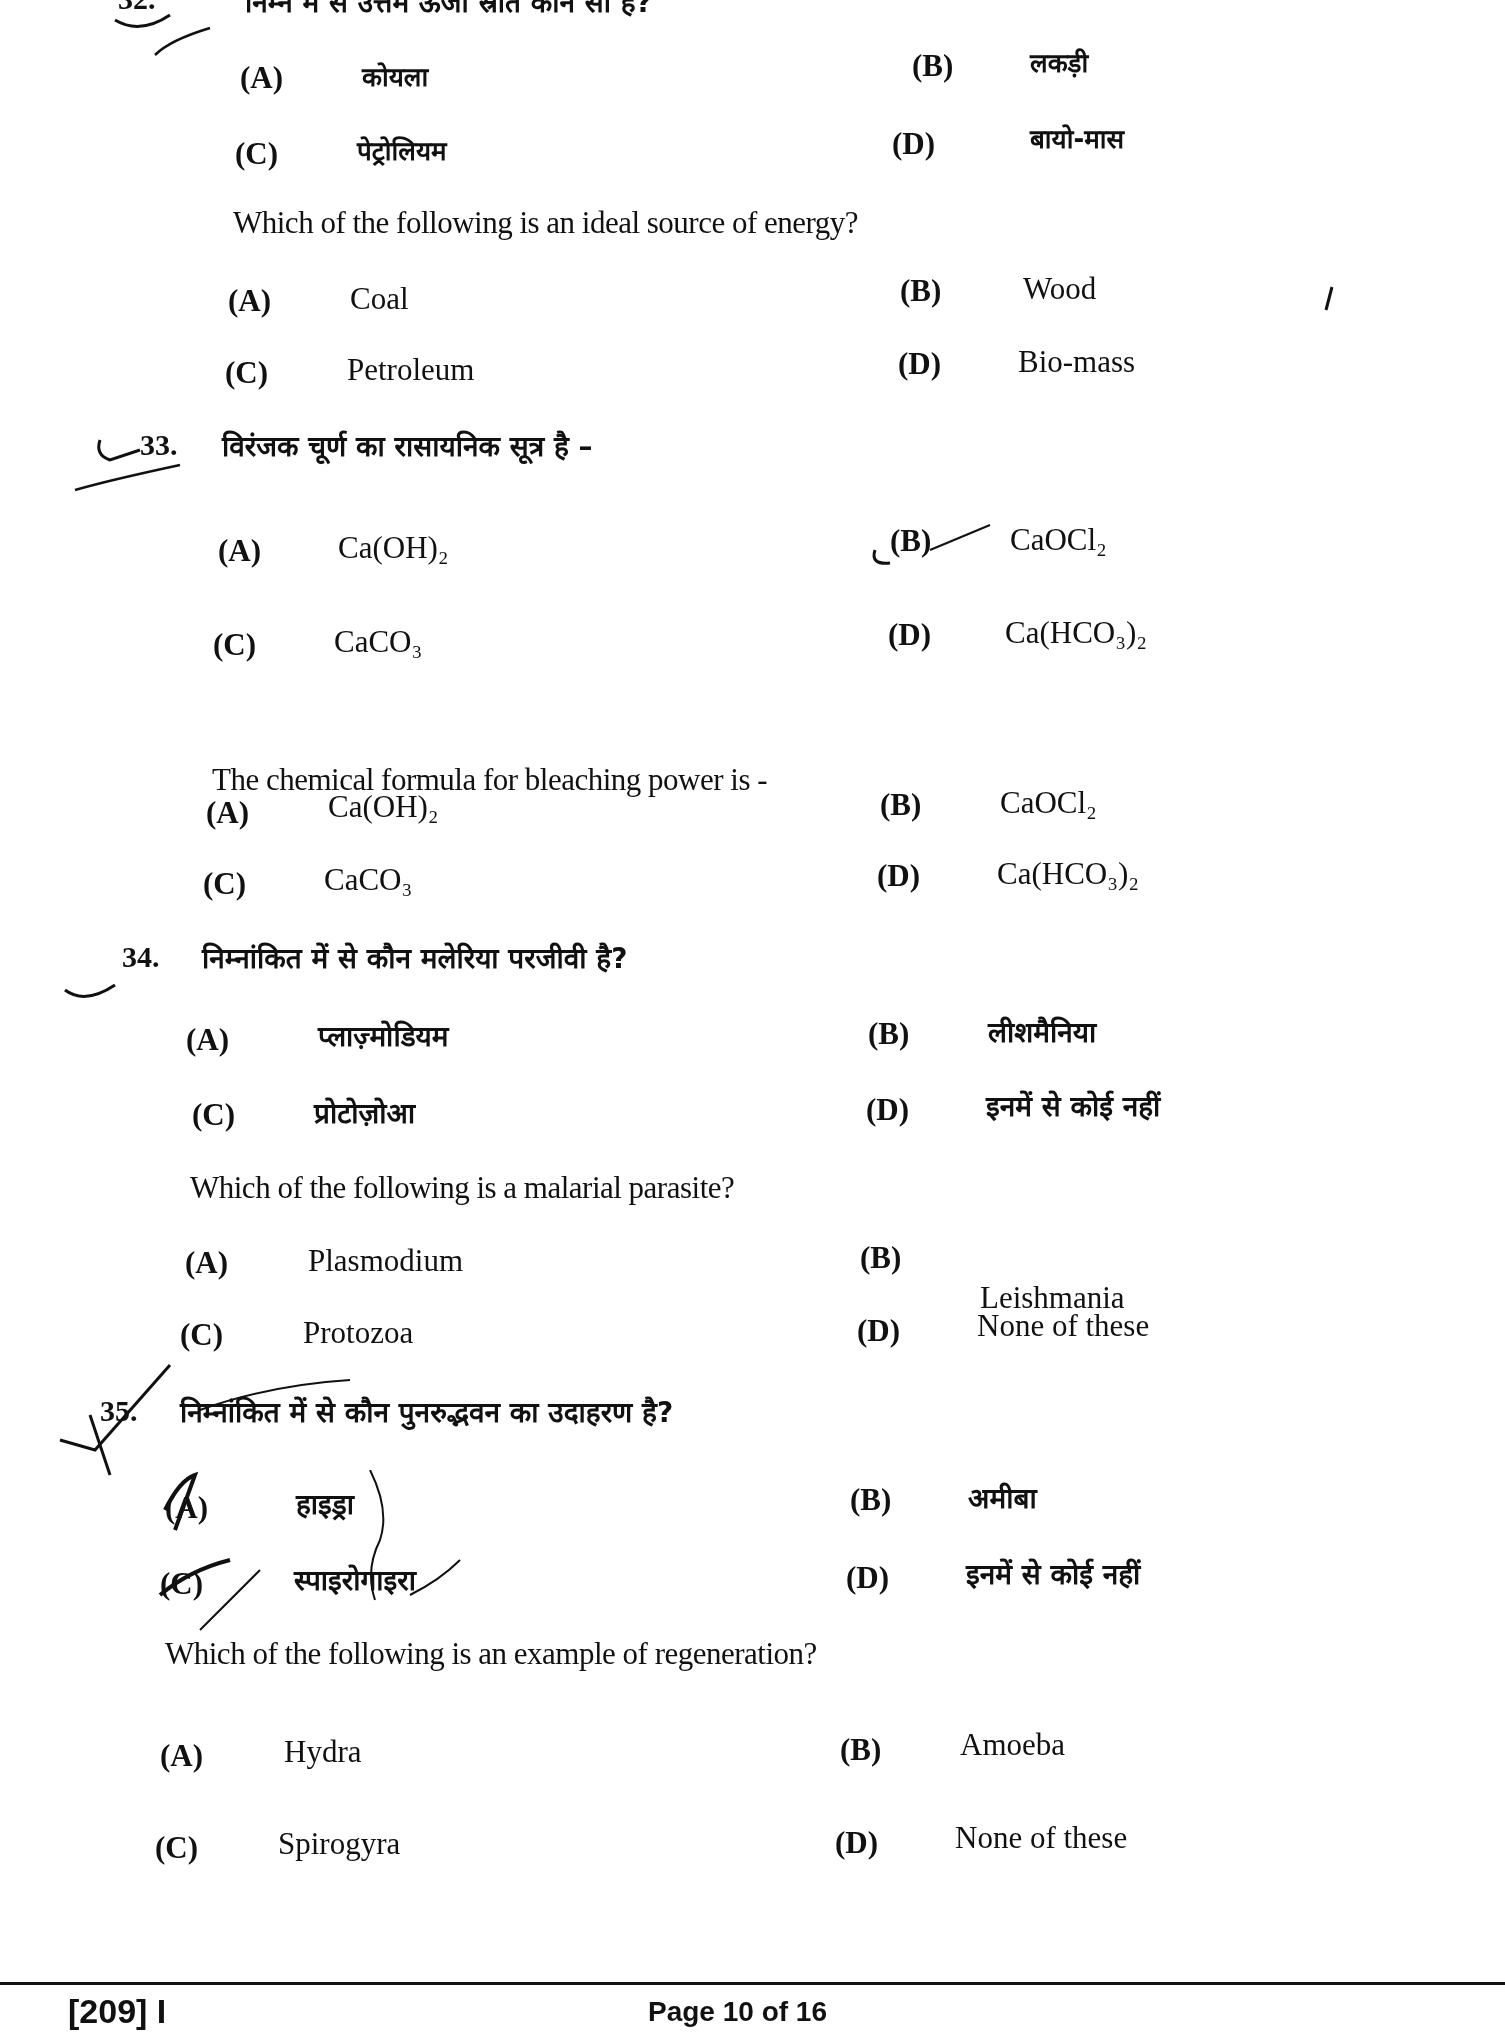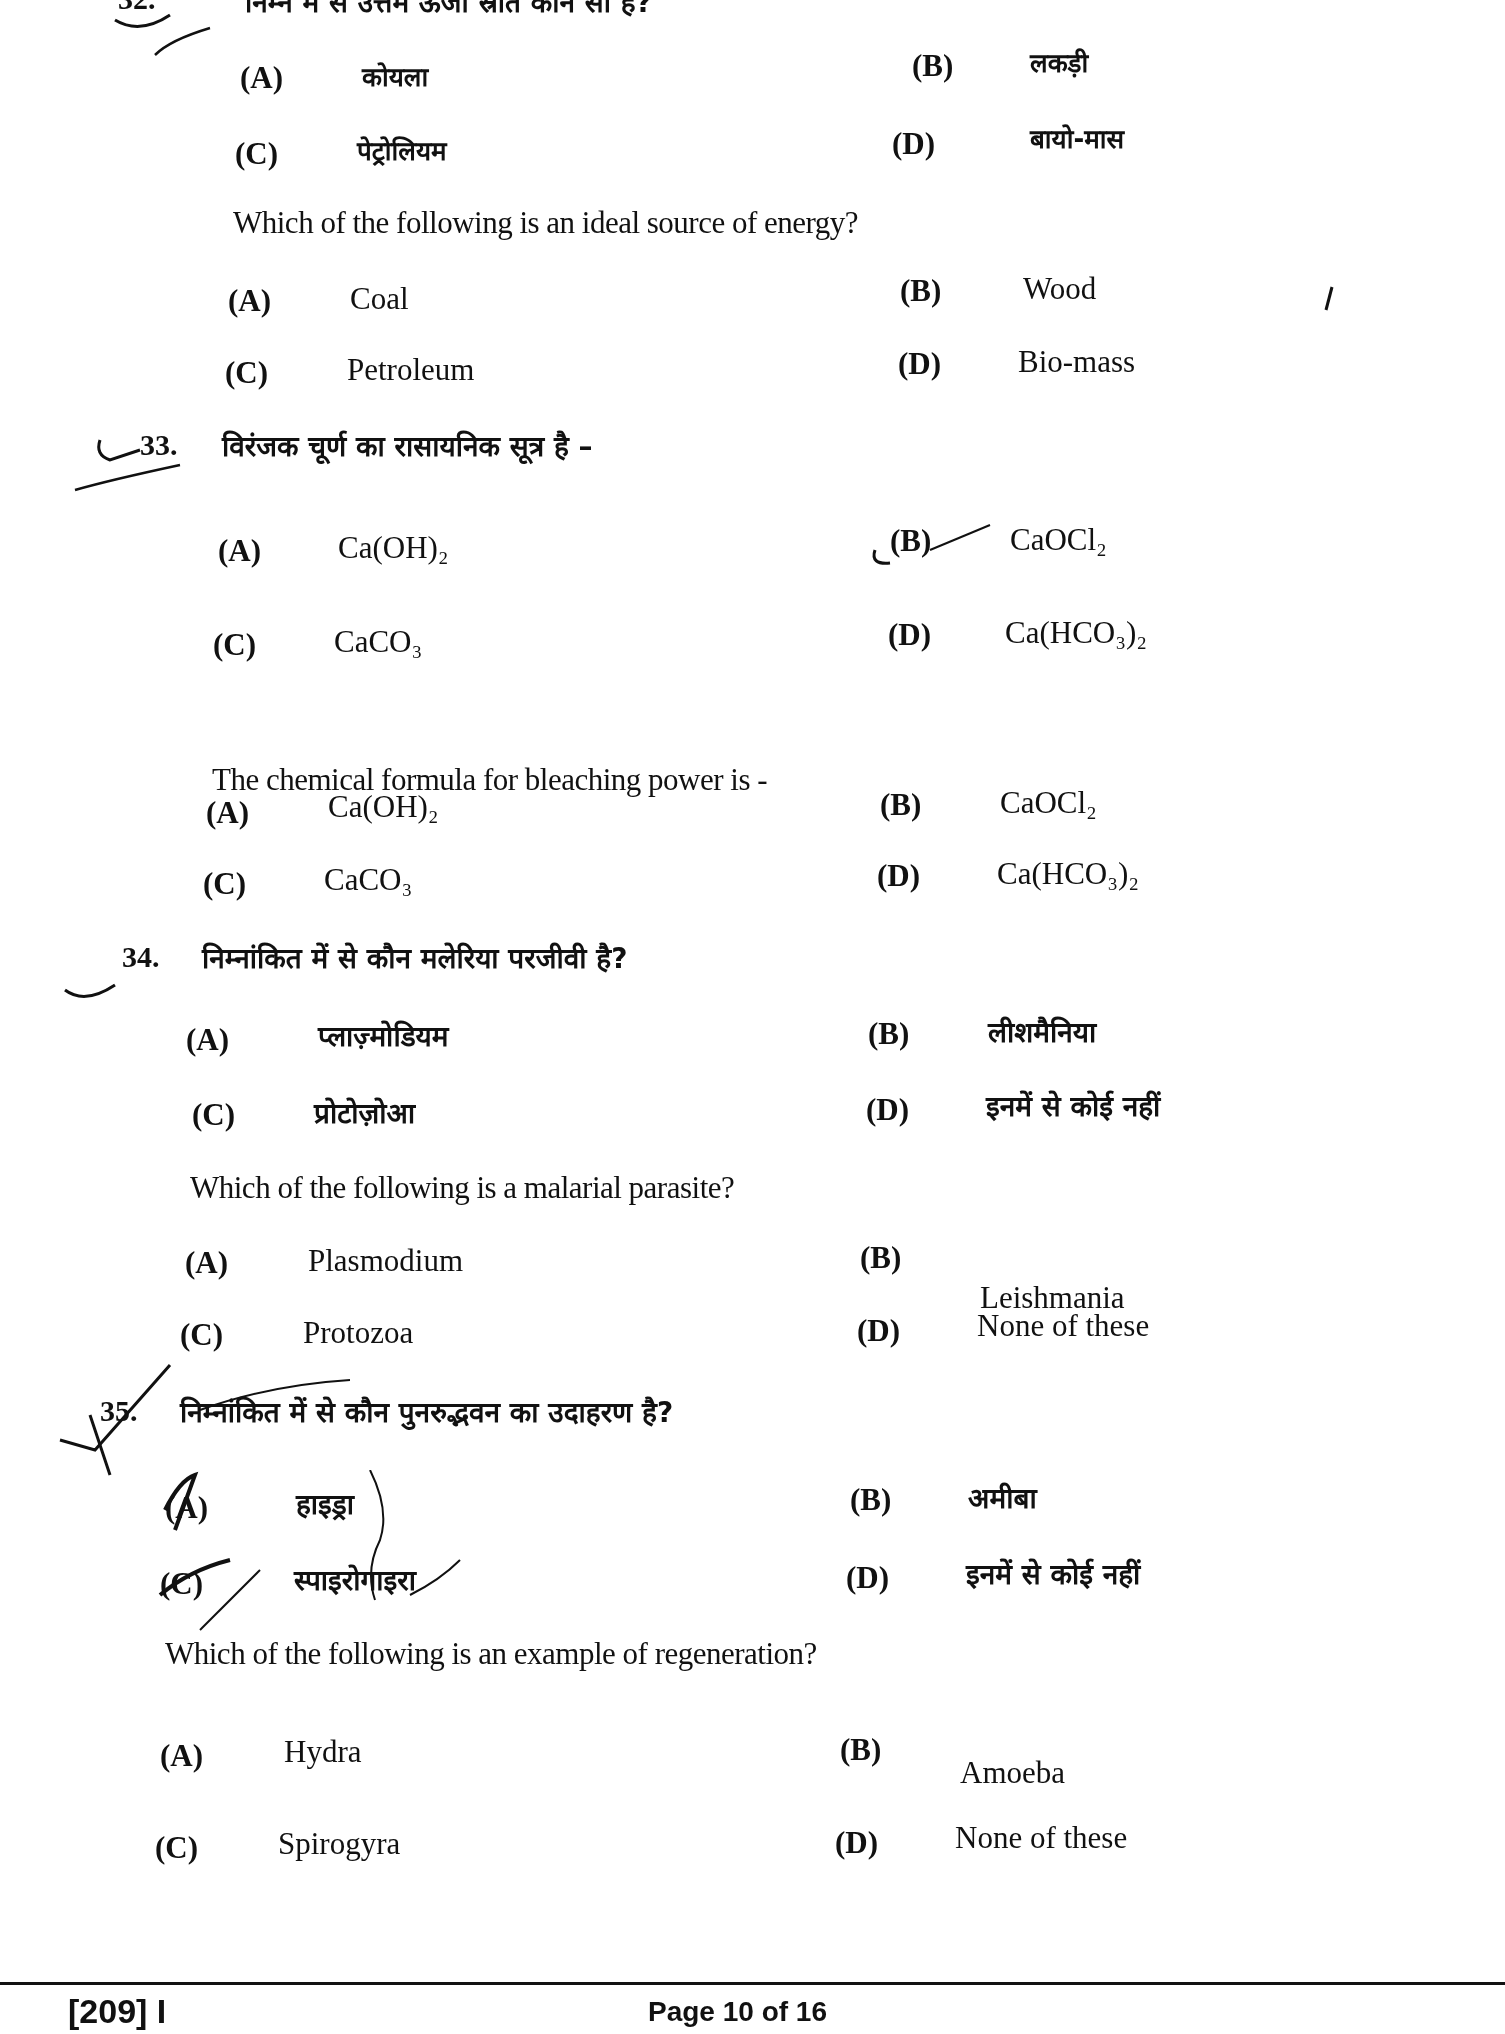--- a/index.html
+++ b/index.html
@@ -103,21 +103,21 @@
   <span class="abs hi" style="left:968px; top:1478px;">अमीबा</span>
   <span class="abs opt-label" style="left:160px; top:1566px;">(C)</span>
   <span class="abs hi" style="left:294px; top:1560px;">स्पाइरोगाइरा</span>
   <span class="abs opt-label" style="left:846px; top:1560px;">(D)</span>
   <span class="abs hi" style="left:966px; top:1554px;">इनमें से कोई नहीं</span>
 
   <span class="abs q-text" style="left:165px; top:1636px;">Which of the following is an example of regeneration?</span>
   <span class="abs opt-label" style="left:160px; top:1738px;">(A)</span>
   <span class="abs opt-val" style="left:284px; top:1734px;">Hydra</span>
   <span class="abs opt-label" style="left:840px; top:1732px;">(B)</span>
-  <span class="abs opt-val" style="left:960px; top:1727px;margin-top:28px;">Amoeba</span>
+  <span class="abs opt-val" style="left:960px; top:1727px;">Amoeba</span>
   <span class="abs opt-label" style="left:155px; top:1830px;">(C)</span>
   <span class="abs opt-val" style="left:278px; top:1826px;">Spirogyra</span>
   <span class="abs opt-label" style="left:835px; top:1825px;">(D)</span>
   <span class="abs opt-val" style="left:955px; top:1820px;">None of these</span>
 </div>
 
 <svg class="mark" style="left:100px; top:0px;" width="130" height="60" viewBox="0 0 130 60">
   <path d="M15 20 Q40 35 70 15" stroke="#111" stroke-width="3" fill="none"></path>
   <path d="M55 55 Q70 40 110 28" stroke="#111" stroke-width="2.5" fill="none"></path>
 </svg>

